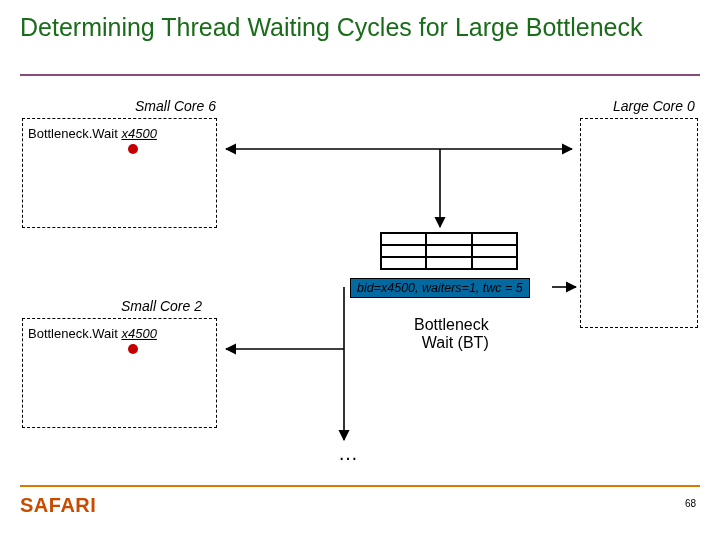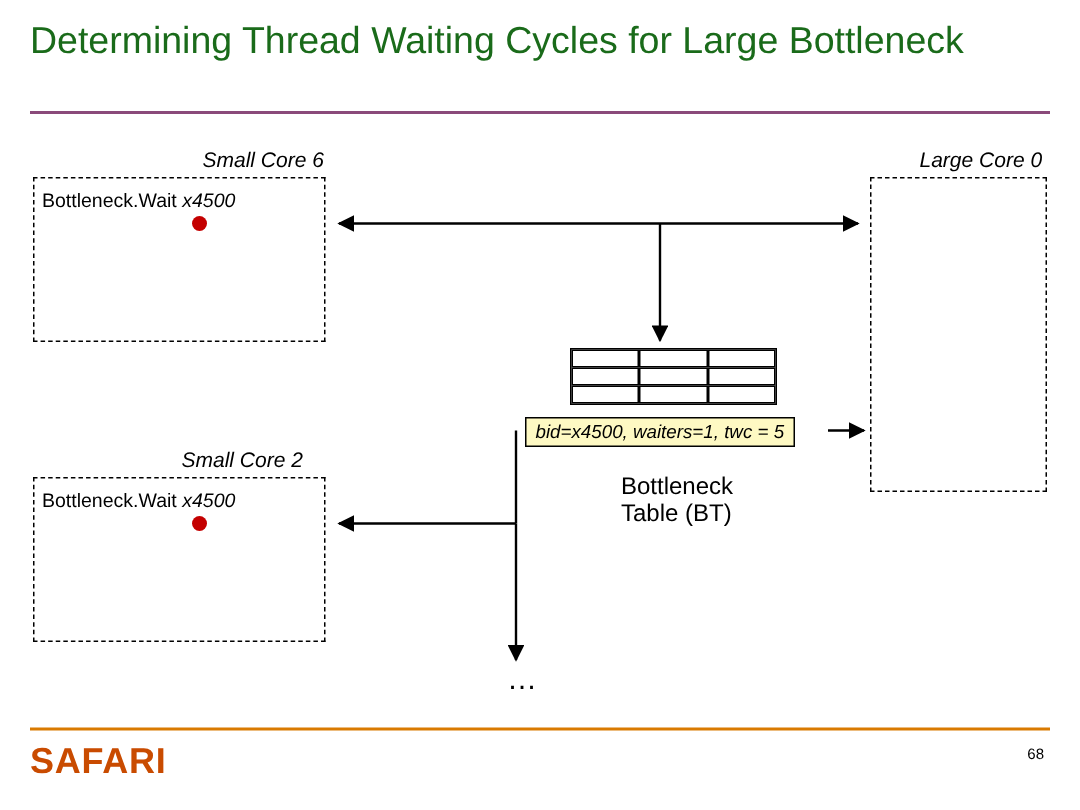--- a/index.html
+++ b/index.html
@@ -37,20 +37,21 @@
     font-style: italic;
     font-size: 14px;
     color: #000;
   }
   .bwait {
     position: absolute;
     font-size: 13px;
     color: #000;
   }
   .bwait .u {
+    text-decoration: underline;
     font-style: italic;
   }
   .dot {
     position: absolute;
     width: 10px;
     height: 10px;
     border-radius: 50%;
     background: #c40000;
   }
   .bt-table {
@@ -60,46 +61,46 @@
     grid-template-columns: repeat(3, 1fr);
     grid-template-rows: repeat(3, 1fr);
   }
   .bt-table div { border: 0.5px solid #000; }
   .bt-row {
     position: absolute;
     border: 1.5px solid #000;
     font-size: 12.5px;
     font-style: italic;
     padding: 2px 6px;
-    background: #fef9c3;
+    background: #0369a1;
     white-space: nowrap;
   }
   .bt-caption {
     position: absolute;
     font-size: 16px;
-    text-align: left;
+    text-align: right;
     line-height: 1.1;
   }
   .ellipsis {
     position: absolute;
     font-size: 20px;
   }
   .bottom-rule {
     position: absolute;
     left: 20px;
     top: 485px;
     width: 680px;
     height: 2px;
     background: #d97a00;
   }
   .logo {
     position: absolute;
     left: 20px;
     top: 494px;
-    font-size: 24px;
+    font-size: 20px;
     font-weight: bold;
     letter-spacing: 0.5px;
     color: #c94b00;
     font-family: "Verdana", Arial, sans-serif;
   }
   .pagenum {
     position: absolute;
     right: 24px;
     top: 498px;
     font-size: 10px;
@@ -148,21 +149,21 @@
     <div></div>
   <div></div>
     <div></div>
     <div></div>
 </div>
 
 <div class="bt-row" style="left:350px; top:278px;">bid=x4500, waiters=1, twc = 5</div>
 
 <div class="bt-caption" style="left:414px; top:316px;">
   <span>Bottleneck</span><br>
-  <span>Table (BT)</span>
+  <span>Wait (BT)</span>
 </div>
 
 <svg class="diagram" viewBox="0 0 720 540">
   <defs>
     <marker id="ah" viewBox="0 0 10 10" refX="9" refY="5" markerWidth="7" markerHeight="7" orient="auto-start-reverse">
       <path d="M0,0 L10,5 L0,10 z" fill="#000"></path>
     </marker>
   </defs>
 
   <line x1="226" y1="149" x2="572" y2="149" stroke="#000" stroke-width="1.6" marker-start="url(#ah)" marker-end="url(#ah)"></line>

